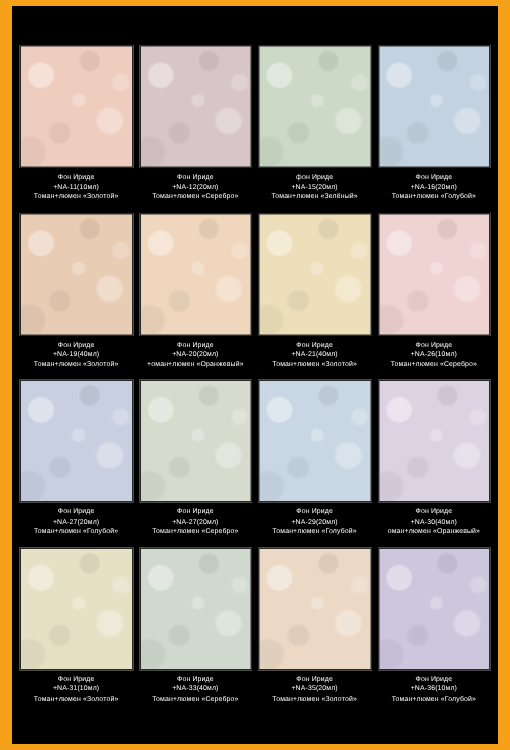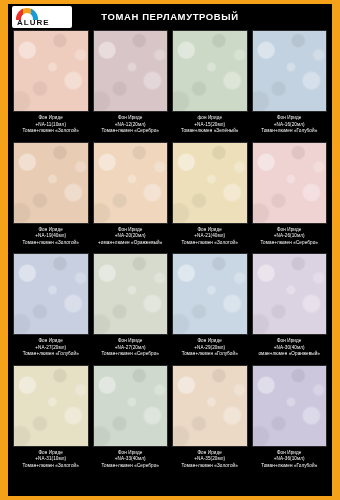--- a/index.html
+++ b/index.html
@@ -94,28 +94,20 @@
   }
   .caption .l1{display:block;}
   .caption .l2{display:block;}
   .caption .l3{display:block;}
 </style>
 </head>
 <body>
 
 <div class="page">
 
-  <div class="header">
-    <div class="logo">
-      <div class="arc"></div>
-      <div class="arcmask"></div>
-      <div class="logotext">ALURE</div>
-    </div>
-    <div class="title">ТОМАН ПЕРЛАМУТРОВЫЙ</div>
-  </div>
 
   <div class="grid" id="grid">
       <div class="cell">
         <div class="swatch" style="background: rgb(239, 205, 190);"></div>
         <div class="caption">
           <span class="l1">Фон Ириде</span>
           <span class="l2">+NA-11(10мл)</span>
           <span class="l3">Томан+люмен «Золотой»</span>
         </div>
       </div>

